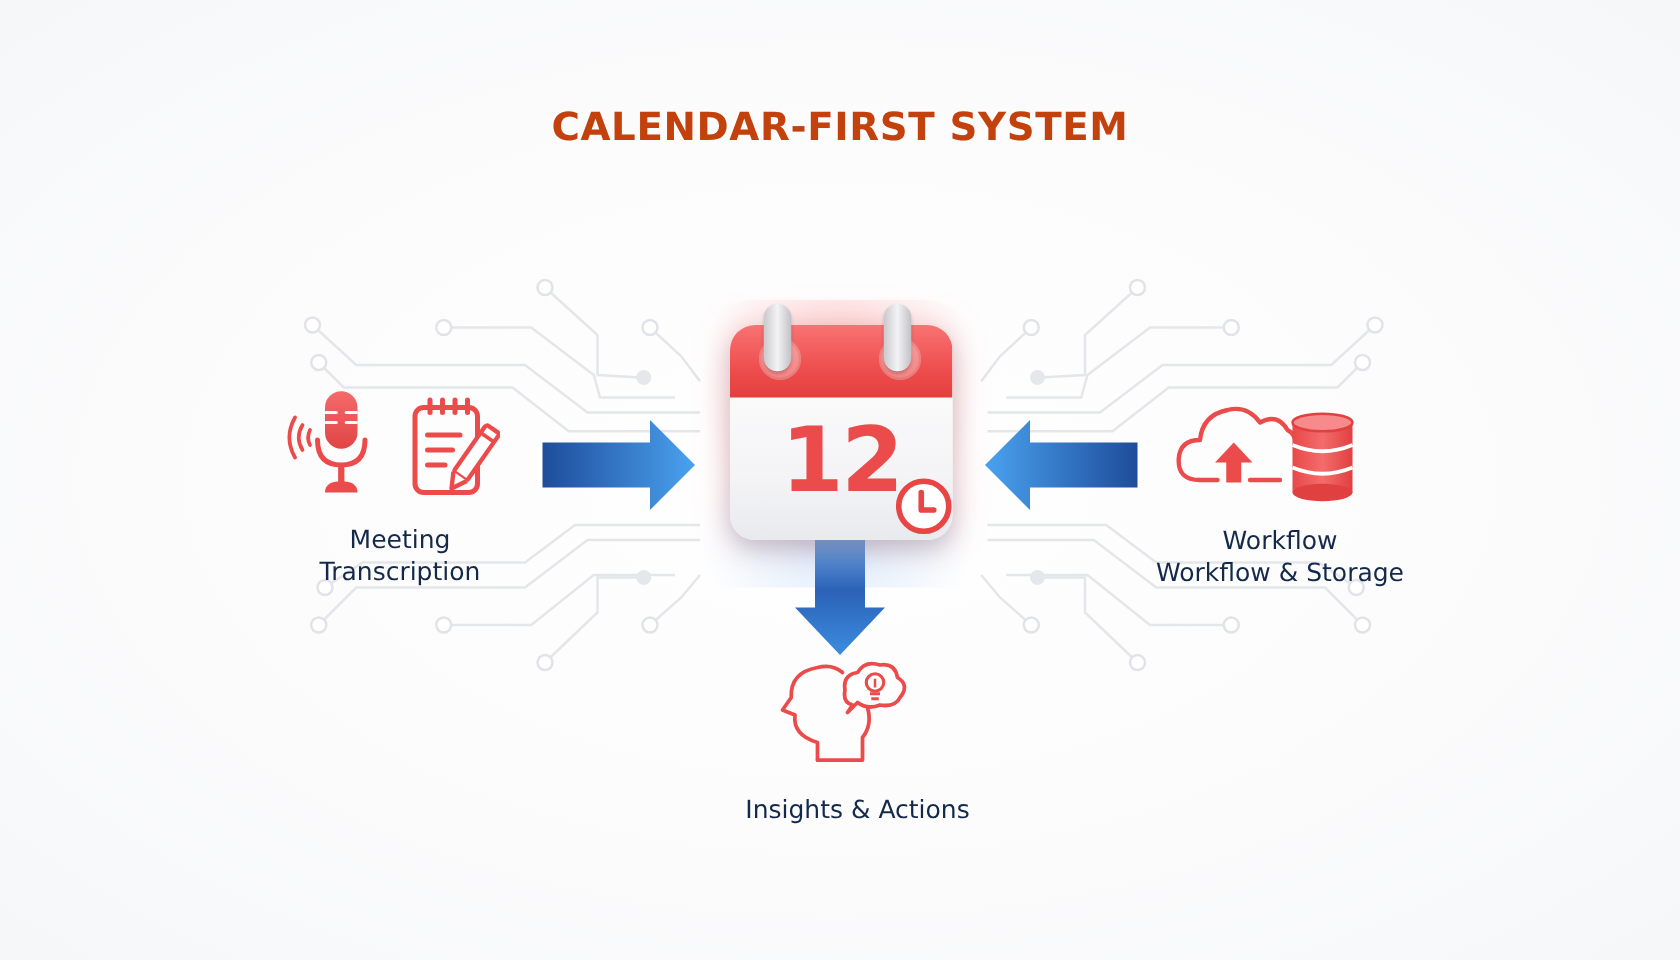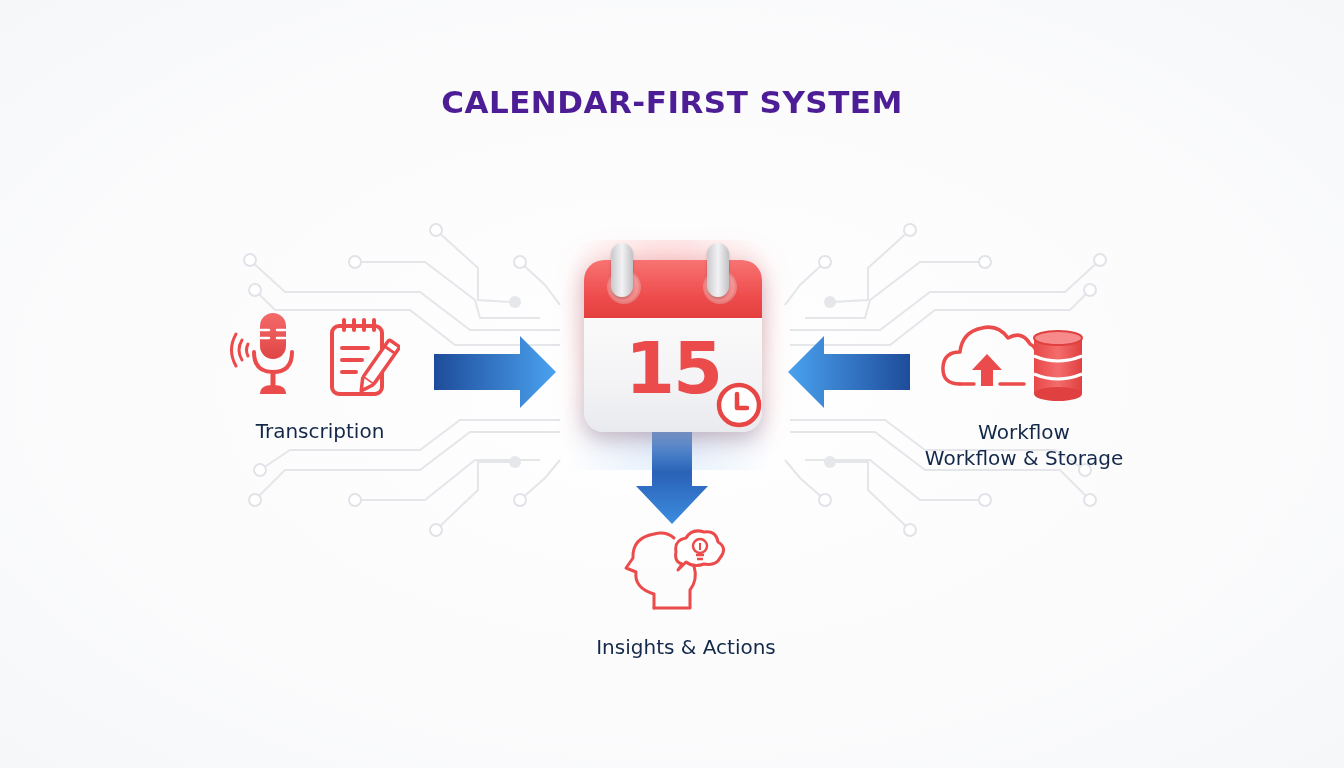--- a/index.html
+++ b/index.html
@@ -4,21 +4,21 @@
 <style>
   html, body { margin:0; padding:0; }
   body {
     width:1344px; height:768px; overflow:hidden; position:relative;
     background: radial-gradient(ellipse at 50% 50%, #ffffff 0%, #fbfbfc 60%, #f6f7f9 100%);
     font-family: "Liberation Sans", "DejaVu Sans", sans-serif;
   }
   .title {
     position:absolute; top:84px; left:0; width:1344px; text-align:center;
     font-family: "DejaVu Sans", sans-serif; font-weight:bold;
-    font-size:31px; letter-spacing:0.5px; color:#4c1d95;
+    font-size:31px; letter-spacing:0.5px; color:#c2410c;
   }
   #circuit { position:absolute; left:0; top:0; }
   .label {
     position:absolute; text-align:center; color:#14294a;
     font-family: "DejaVu Sans", sans-serif; font-size:20px; line-height:26px;
   }
   .icon { position:absolute; }
   .cal-glow {
     position:absolute; left:560px; top:240px; width:220px; height:210px;
     border-radius:40px;
@@ -154,20 +154,21 @@
       <line x1="14" y1="56" x2="28" y2="56"></line>
   </g>
   <g transform="rotate(35 50 50)">
     <rect x="44" y="22" width="13" height="46" rx="2" fill="#ffffff" stroke="#ec4b4b" stroke-width="3.5"></rect>
     <line x1="44" y1="30" x2="57" y2="30" stroke="#ec4b4b" stroke-width="3"></line>
     <path d="M44 68 L50.5 80 L57 68" fill="#ffffff" stroke="#ec4b4b" stroke-width="3.5" stroke-linejoin="round"></path>
   </g>
 </svg>
 
 <div class="label" style="left:220px;top:418px;width:200px;">
+  <div>Meeting</div>
   <div>Transcription</div>
 </div>
 
 <svg class="icon" style="left:432px;top:334px" width="128" height="76" viewBox="0 0 128 76">
   <defs>
     <linearGradient id="arrR" x1="0" y1="0" x2="1" y2="0">
       <stop offset="0" stop-color="#1e4c9a"></stop>
         <stop offset="1" stop-color="#4aa2ef"></stop>
     </linearGradient>
   </defs>
@@ -193,21 +194,21 @@
       <stop offset="0" stop-color="#6fa8e6"></stop>
         <stop offset="0.45" stop-color="#2a62b6"></stop>
         <stop offset="1" stop-color="#3c8ce0"></stop>
     </linearGradient>
   </defs>
   <path d="M18 0 L58 0 L58 56 L74 56 L38 94 L2 56 L18 56 Z" fill="url(#arrD)"></path>
 </svg>
 
 <div class="calendar">
   <div class="cal-top"></div>
-  <div class="cal-day">15</div>
+  <div class="cal-day">12</div>
 </div>
 <div class="ring-hole" style="left:607px;"></div>
 <div class="ring-hole" style="left:703px;"></div>
 <div class="ring" style="left:611px;"></div>
 <div class="ring" style="left:707px;"></div>
 
 <svg class="clock-badge" viewBox="0 0 46 46">
   <circle cx="23" cy="23" r="20" fill="#ffffff" stroke="#e84545" stroke-width="4.5"></circle>
   <path d="M21 12 L21 26 L31 26" fill="none" stroke="#e84545" stroke-width="4.5" stroke-linecap="round" stroke-linejoin="round"></path>
 </svg>

